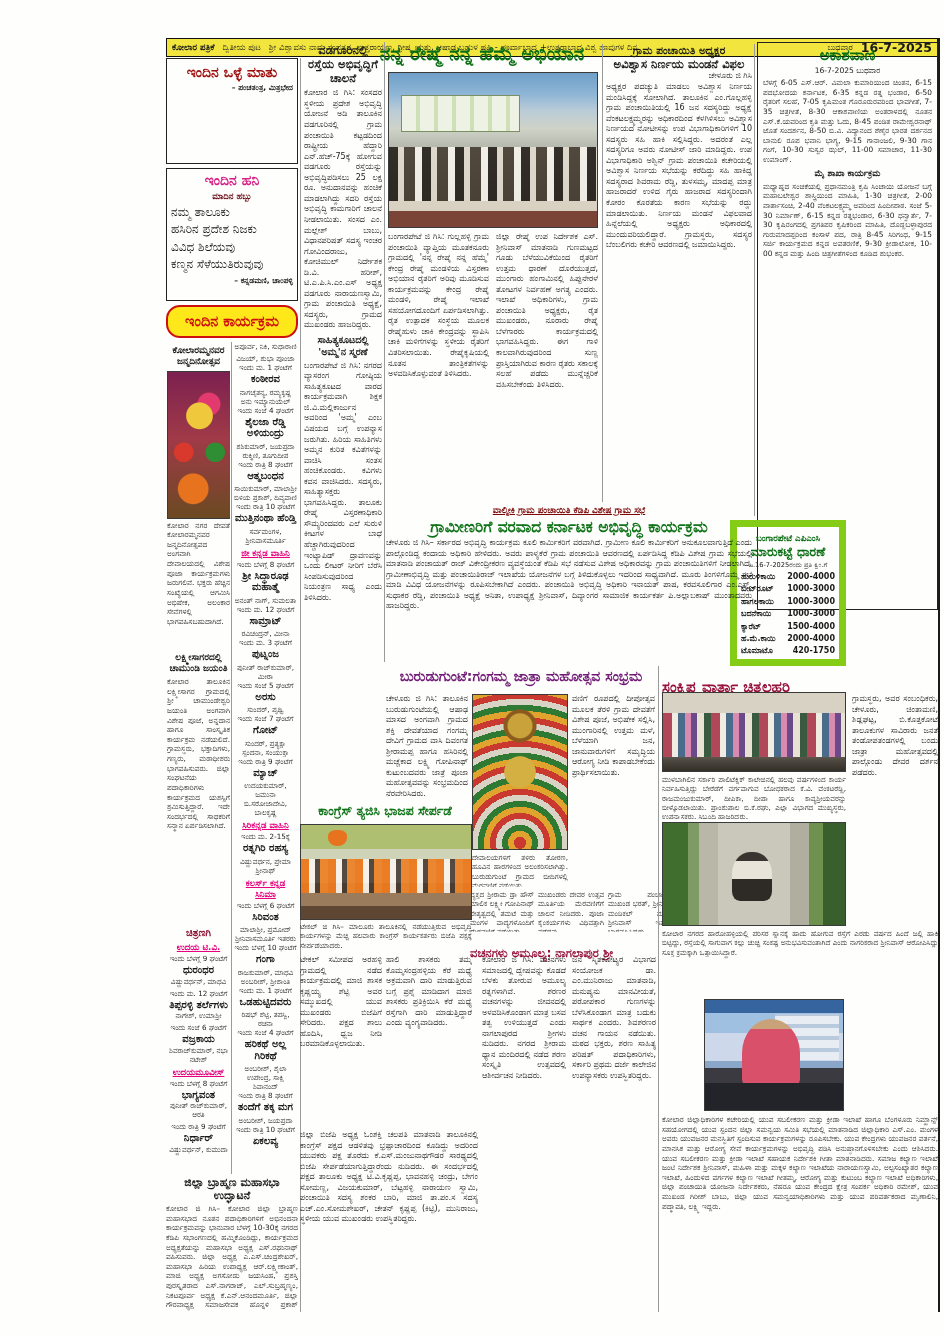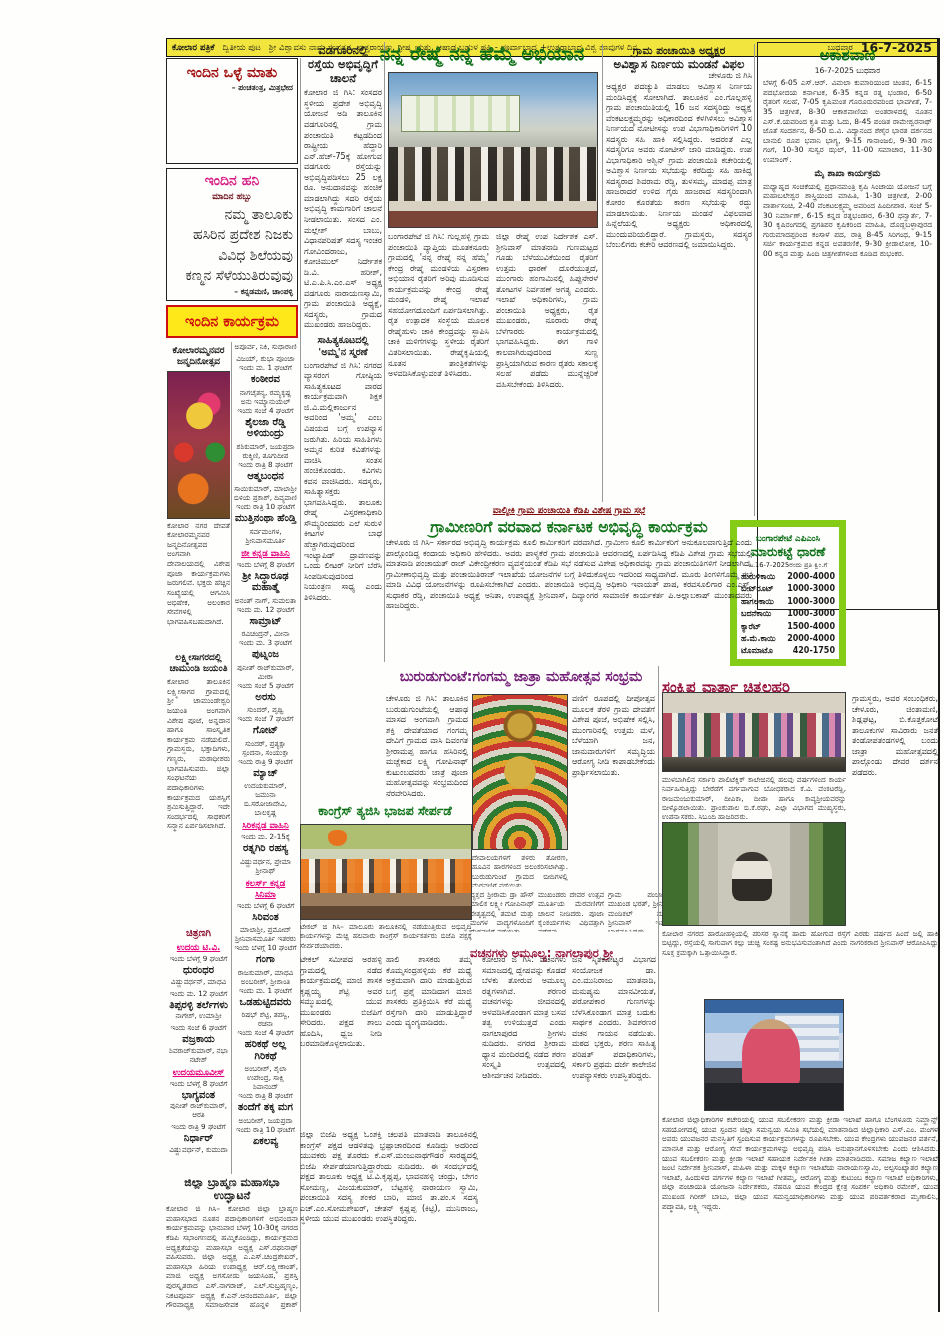--- a/index.html
+++ b/index.html
@@ -19,21 +19,21 @@
   .edge{width:2px;background:#1b1b1b;}
   
   .bt{font-size:8px;line-height:1.32;text-align:justify;overflow-wrap:anywhere;}
   .bt2{font-size:7.4px;line-height:1.3;text-align:justify;overflow-wrap:anywhere;}
   .cap{font-size:7.2px;line-height:1.3;text-align:justify;overflow-wrap:anywhere;}
   
   .box{border:1px solid #222;padding:3px 4px;}
   .gw-title{color:#9e0b0b;font-weight:bold;font-size:14px;text-align:center;margin-bottom:2px;}
   .hani-title{color:#d61f86;font-weight:bold;font-size:14px;text-align:center;margin-bottom:2px;}
   .hani-sub{color:#6b0d18;font-weight:bold;font-size:8.5px;text-align:center;margin:2px 0;}
-  .hani-lines{font-size:14px;text-align:right;white-space:pre-line;line-height:1.45;}
+  .hani-lines{font-size:12px;text-align:left;white-space:pre-line;line-height:1.45;}
   .attr{font-size:7.6px;font-weight:bold;text-align:right;margin-top:2px;}
   .prog-box{background:#ffe81a;border:2px solid #cf1010;display:flex;align-items:center;justify-content:center;}
   .prog-title{color:#cf1010;font-weight:bold;font-size:14.5px;white-space:nowrap;}
   
   .subhead-sm{font-weight:bold;font-size:9px;text-align:center;line-height:1.25;margin:3px 0;}
   .cine-head{color:#8b1030;font-weight:bold;font-size:10px;text-align:center;margin:4px 0 1px;}
   .tv-entry{margin-bottom:3px;}
   .tv-channel{color:#e6007e;font-weight:bold;font-size:8.6px;text-decoration:underline;text-align:center;margin:3px 0 1px;}
   .tv-cast{font-size:7.2px;text-align:center;line-height:1.25;}
   .tv-time{font-size:7.2px;text-align:center;line-height:1.25;}
@@ -102,21 +102,21 @@
 <div class="abs box of" style="left:166px;top:168px;width:132px;height:133px;">
   <div class="hani-title">ಇಂದಿನ ಹನಿ</div>
   <div class="hani-sub">ಮಾದಿನ ಹಬ್ಬು</div>
   <div class="hani-lines">ನಮ್ಮ ತಾಲೂಕು
 ಹಸಿರಿನ ಪ್ರದೇಶ ನಿಜಕು
 ವಿವಿಧ ಶಿಲೆಯವು
 ಕಣ್ಮನ ಸೆಳೆಯುತಿರುವುವು</div>
   <div class="attr">– ಕನ್ನಡಮಣಿ, ಚಾಂಪಳ್ಳಿ</div>
 </div>
 
-<div class="abs prog-box" style="left:166px;top:305px;width:132px;height:33px;">
+<div class="abs prog-box" style="left:166px;top:305px;width:132px;height:33px;border-radius:14px;">
   <div class="prog-title">ಇಂದಿನ ಕಾರ್ಯಕ್ರಮ</div>
 </div>
 
 <div class="abs of" style="left:167px;top:342px;width:63px;height:832px;">
   <div class="subhead-sm">ಕೋಲಾರಮ್ಮನವರ ಜನ್ಮದಿನೋತ್ಸವ</div>
   <div class="photo ph-deityl" style="position:relative;width:100%;height:146px;"></div>
   <div class="bt2 of" style="height:128px;margin-top:2px;">ಕೋಲಾರ ನಗರ ದೇವತೆ ಕೋಲಾರಮ್ಮನವರ ಜನ್ಮದಿನೋತ್ಸವದ ಅಂಗವಾಗಿ ದೇವಾಲಯದಲ್ಲಿ ವಿಶೇಷ ಪೂಜಾ ಕಾರ್ಯಕ್ರಮಗಳು ಜರುಗಲಿವೆ. ಭಕ್ತರು ಹೆಚ್ಚಿನ ಸಂಖ್ಯೆಯಲ್ಲಿ ಆಗಮಿಸಿ ಅಭಿಷೇಕ, ಅಲಂಕಾರ ಸೇವೆಗಳಲ್ಲಿ ಭಾಗವಹಿಸಬಹುದಾಗಿದೆ.</div>
   <div class="subhead-sm">ಲಕ್ಷ್ಮೀಸಾಗರದಲ್ಲಿ ಚಾಮುಂಡಿ ಜಯಂತಿ</div>
   <div class="bt2 of" style="height:246px;">ಕೋಲಾರ ತಾಲೂಕಿನ ಲಕ್ಷ್ಮೀಸಾಗರ ಗ್ರಾಮದಲ್ಲಿ ಶ್ರೀ ಚಾಮುಂಡೇಶ್ವರಿ ಜಯಂತಿ ಅಂಗವಾಗಿ ವಿಶೇಷ ಪೂಜೆ, ಅನ್ನದಾನ ಹಾಗೂ ಸಾಂಸ್ಕೃತಿಕ ಕಾರ್ಯಕ್ರಮ ನಡೆಯಲಿದೆ. ಗ್ರಾಮಸ್ಥರು, ಭಕ್ತಾದಿಗಳು, ಗಣ್ಯರು, ಮಠಾಧೀಶರು ಭಾಗವಹಿಸುವರು. ಜಿಲ್ಲಾ ಸಂಘಟನೆಯ ಪದಾಧಿಕಾರಿಗಳು ಕಾರ್ಯಕ್ರಮದ ಯಶಸ್ಸಿಗೆ ಶ್ರಮಿಸುತ್ತಿದ್ದಾರೆ. ಇದೇ ಸಂದರ್ಭದಲ್ಲಿ ಸಾಧಕರಿಗೆ ಸನ್ಮಾನ ಏರ್ಪಡಿಸಲಾಗಿದೆ.</div>
   <div class="cine-head">ಚಿತ್ರಣಗಿ</div>

